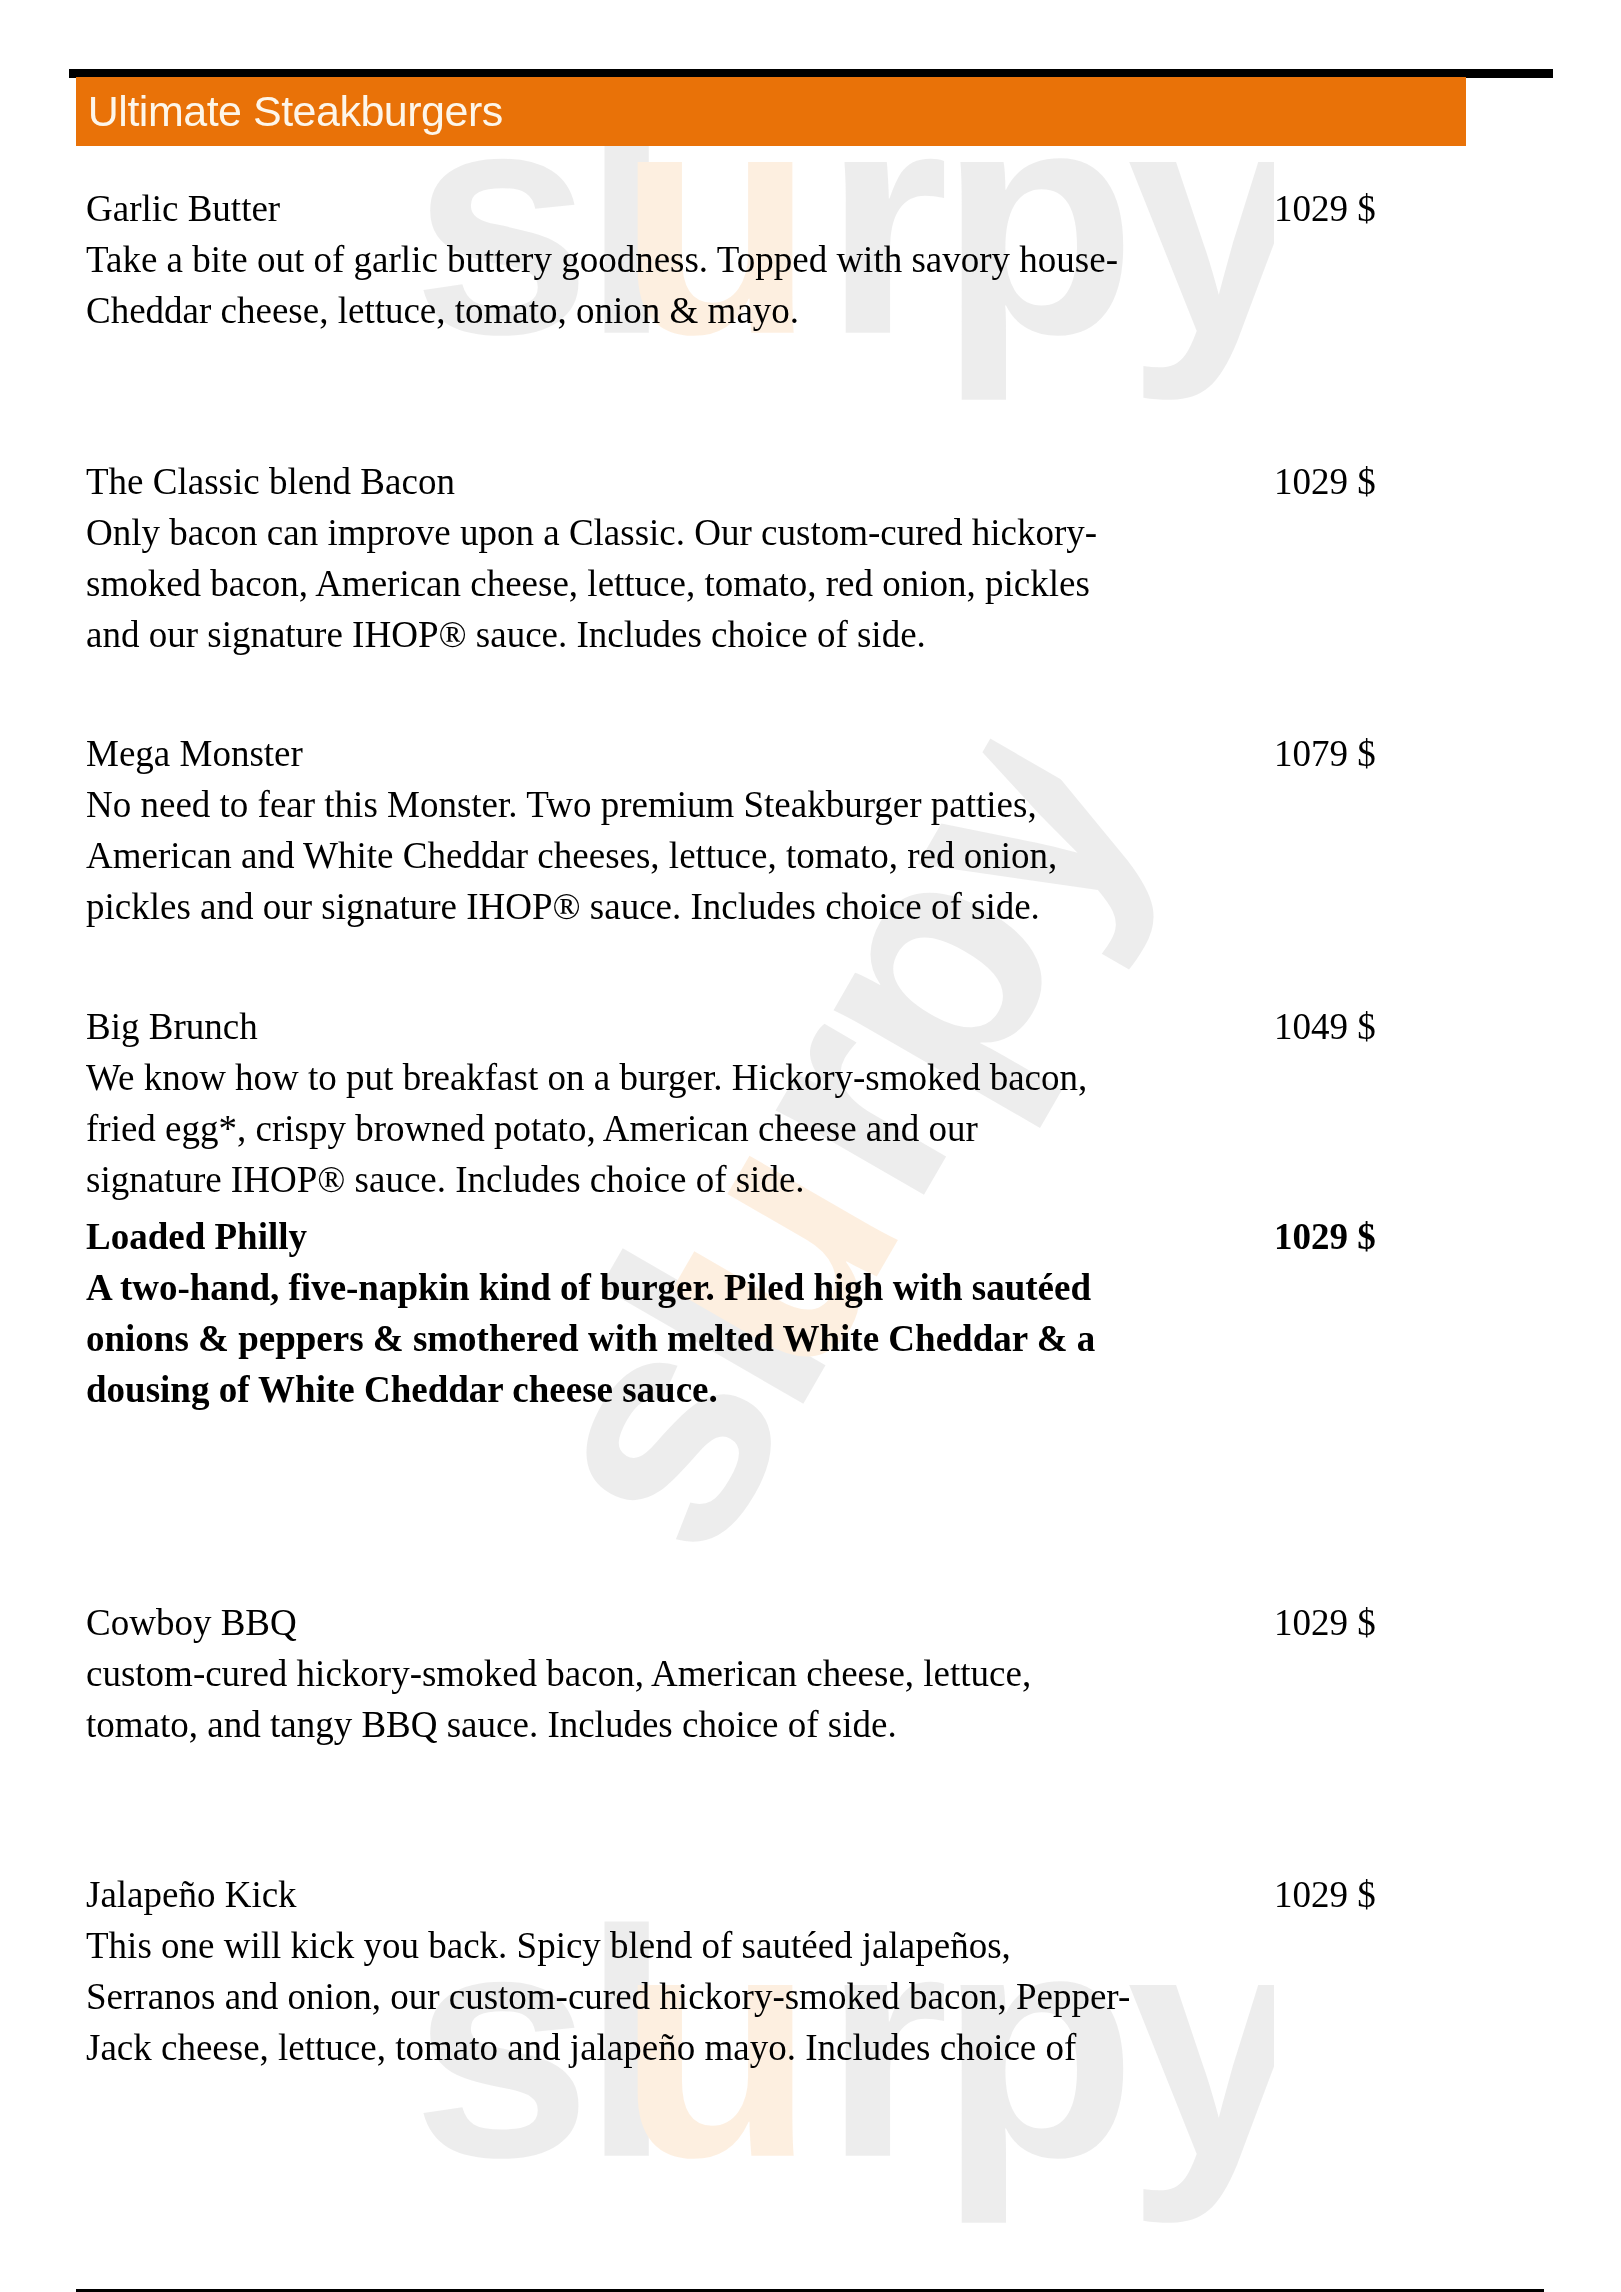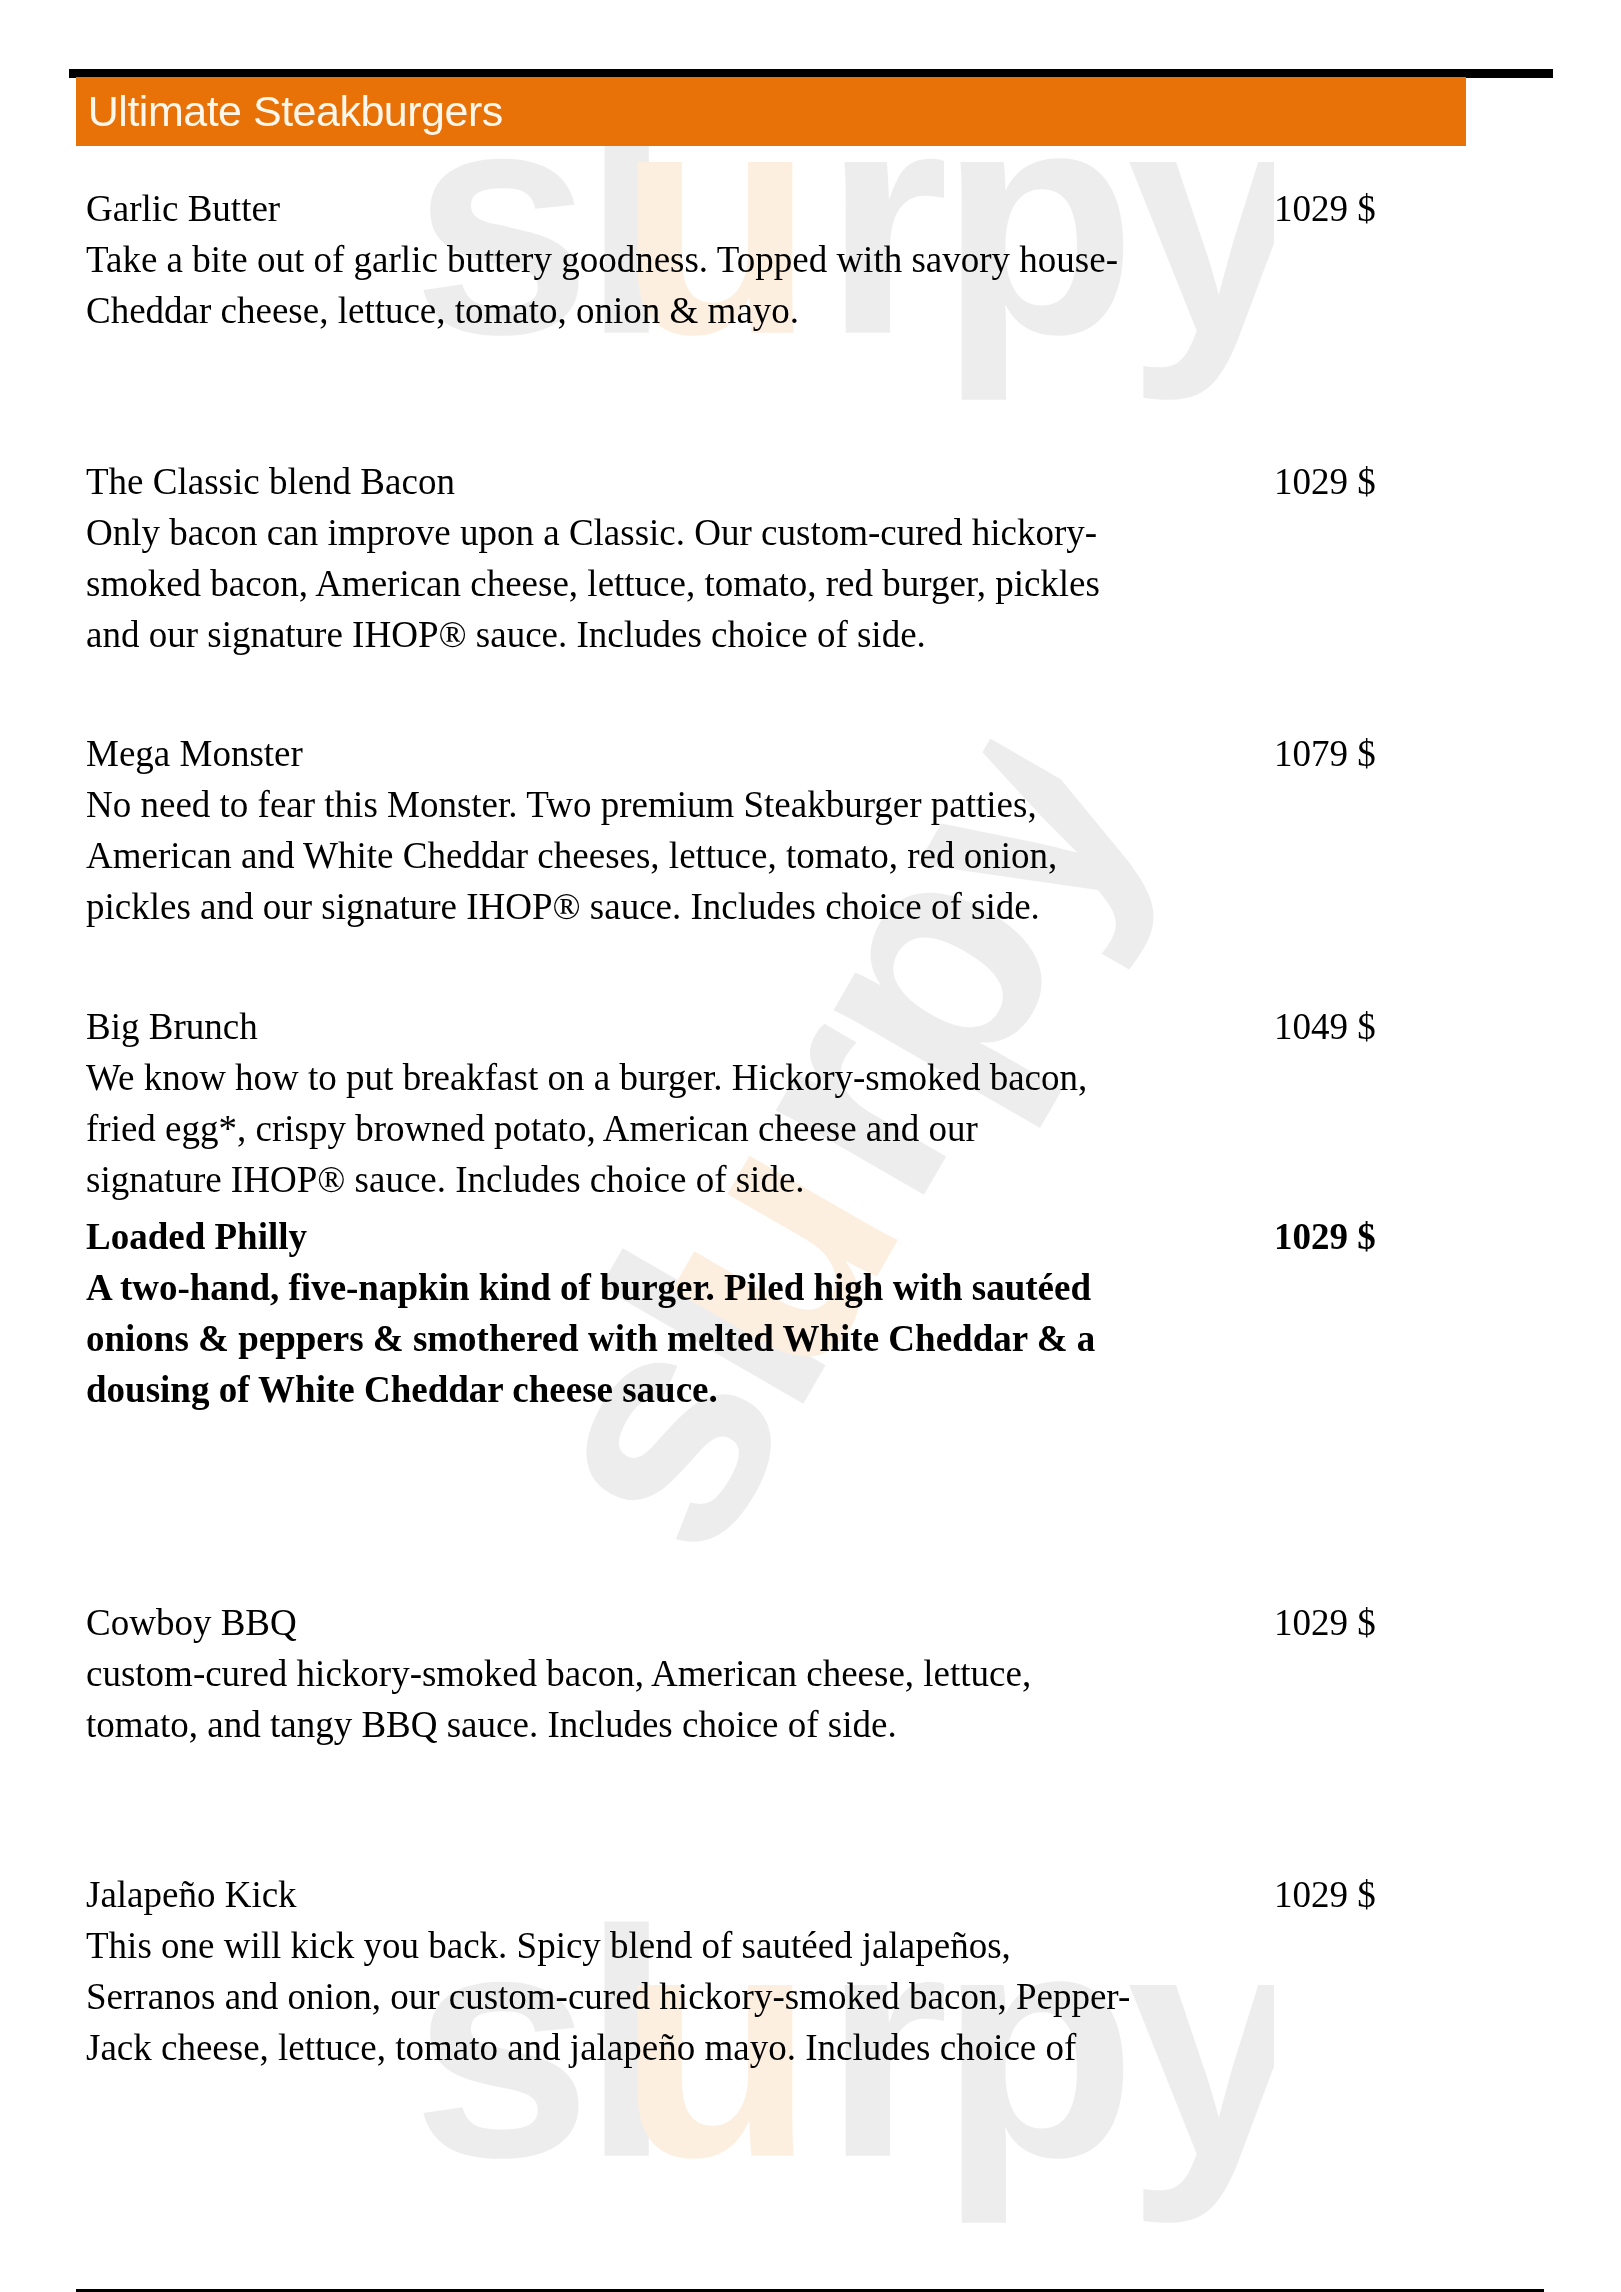--- a/index.html
+++ b/index.html
@@ -118,21 +118,21 @@
     <span class="item-desc-line">Take a bite out of garlic buttery goodness.  Topped with savory house-</span>
     <span class="item-desc-line">Cheddar cheese, lettuce, tomato, onion &amp; mayo.</span>
   </div>
 </div>
 
 <div class="menu-item" style="top:456px;">
   <div class="item-name">The Classic blend Bacon</div>
   <div class="item-price">1029 $</div>
   <div>
     <span class="item-desc-line">Only bacon can improve upon a Classic. Our custom-cured hickory-</span>
-    <span class="item-desc-line">smoked bacon, American cheese, lettuce, tomato, red burger, pickles</span>
+    <span class="item-desc-line">smoked bacon, American cheese, lettuce, tomato, red onion, pickles</span>
     <span class="item-desc-line">and our signature IHOP® sauce.  Includes choice of side.</span>
   </div>
 </div>
 
 <div class="menu-item" style="top:728px;">
   <div class="item-name">Mega Monster</div>
   <div class="item-price">1079 $</div>
   <div>
     <span class="item-desc-line">No need to fear this Monster. Two premium Steakburger patties,</span>
     <span class="item-desc-line">American and White Cheddar cheeses, lettuce, tomato, red onion,</span>

